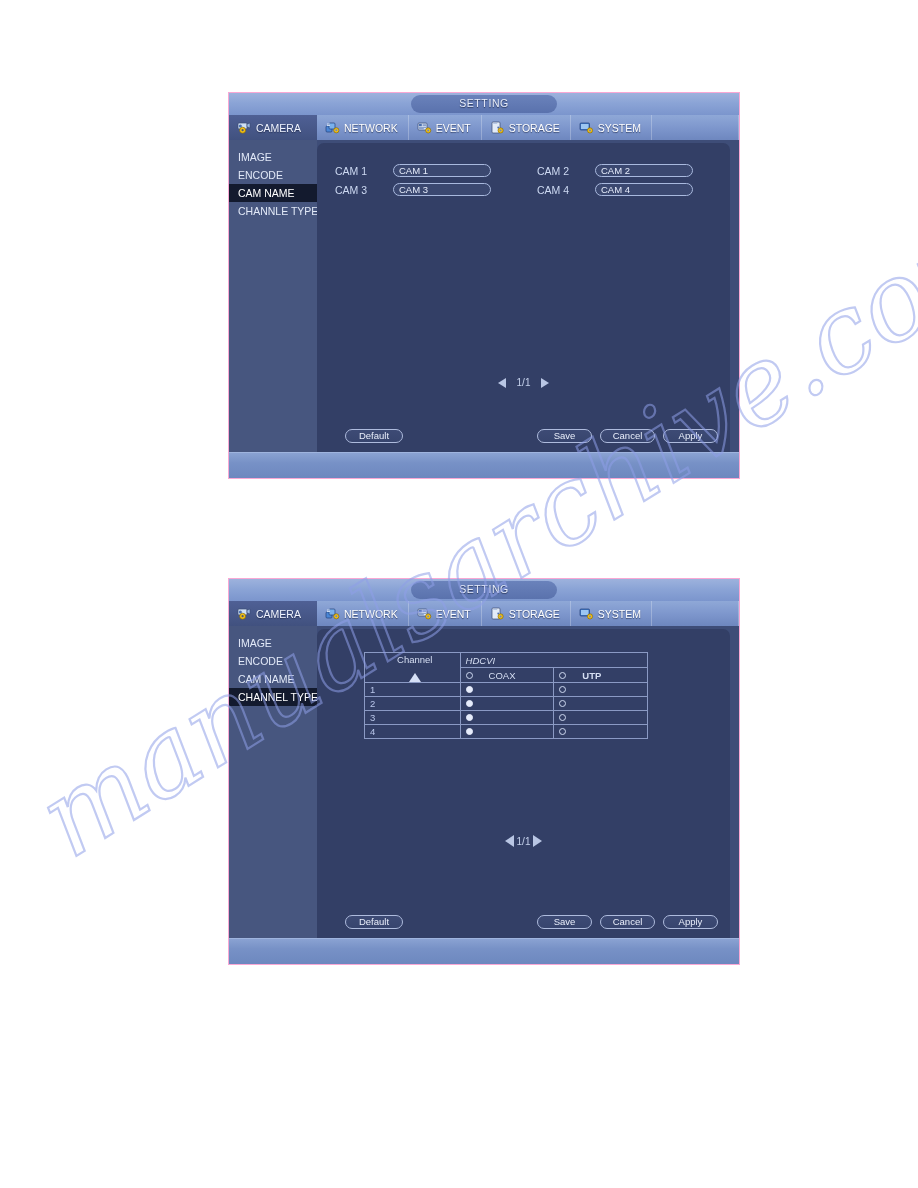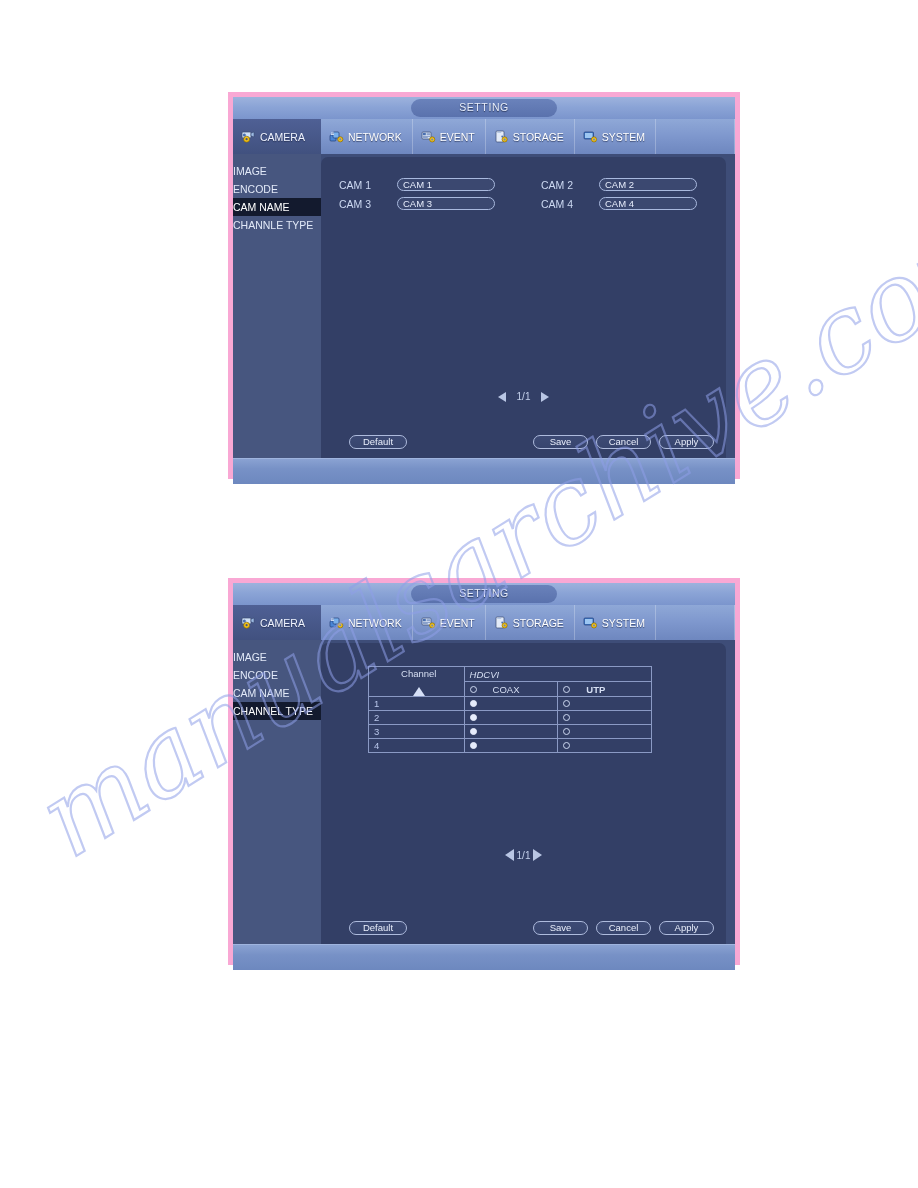--- a/index.html
+++ b/index.html
@@ -28,21 +28,21 @@
     fill: none;
     stroke: #8f9fe8;
     stroke-width: 2.2;
   }
 
   
   .dvr {
     position: absolute;
     width: 512px;
     background: #3e4d78;
-    border: 5px solid #f9a8d4;
+    border: 1px solid #f9a8d4;
     z-index: 2;
     font-size: 11px;
     color: #d9e2f5;
   }
   .dvr.one { left: 228px; top: 92px; height: 387px; }
   .dvr.two { left: 228px; top: 578px; height: 387px; }
 
   
   .titlebar {
     height: 22px;
@@ -56,21 +56,21 @@
     padding: 2px 48px 3px 48px;
     font-size: 10.5px;
     letter-spacing: .6px;
     color: #e8eefb;
     text-shadow: 0 1px 1px rgba(20,28,56,.7);
     line-height: 13px;
   }
 
   
   .tabstrip {
-    height: 35px;
+    height: 25px;
     background: linear-gradient(180deg,#8fa8d7 0%,#7e97cd 50%,#6e87bf 100%);
     display: flex; align-items: stretch;
     position: relative;
   }
   .tab {
     display: flex; align-items: center; gap: 4px;
     padding: 0 10px 0 8px;
     font-size: 10.5px;
     color: #ffffff;
     text-shadow: 0 1px 1px rgba(20,28,56,.6);
@@ -91,20 +91,21 @@
   .dvr-body { display: flex; height: calc(100% - 22px - 25px - 26px); }
   .sidebar {
     width: 88px;
     background: #47567f;
     padding-top: 8px;
     flex: 0 0 88px;
   }
   .side-item {
     height: 18px;
     line-height: 18px;
+    padding-left: 9px;
     font-size: 10.5px;
     color: #e2e9f8;
     white-space: nowrap;
   }
   .side-item.active { background: #131a2e; color: #ffffff; }
 
   .content {
     flex: 1 1 auto;
     margin: 3px 9px 0 0;
     background: #333f66;

